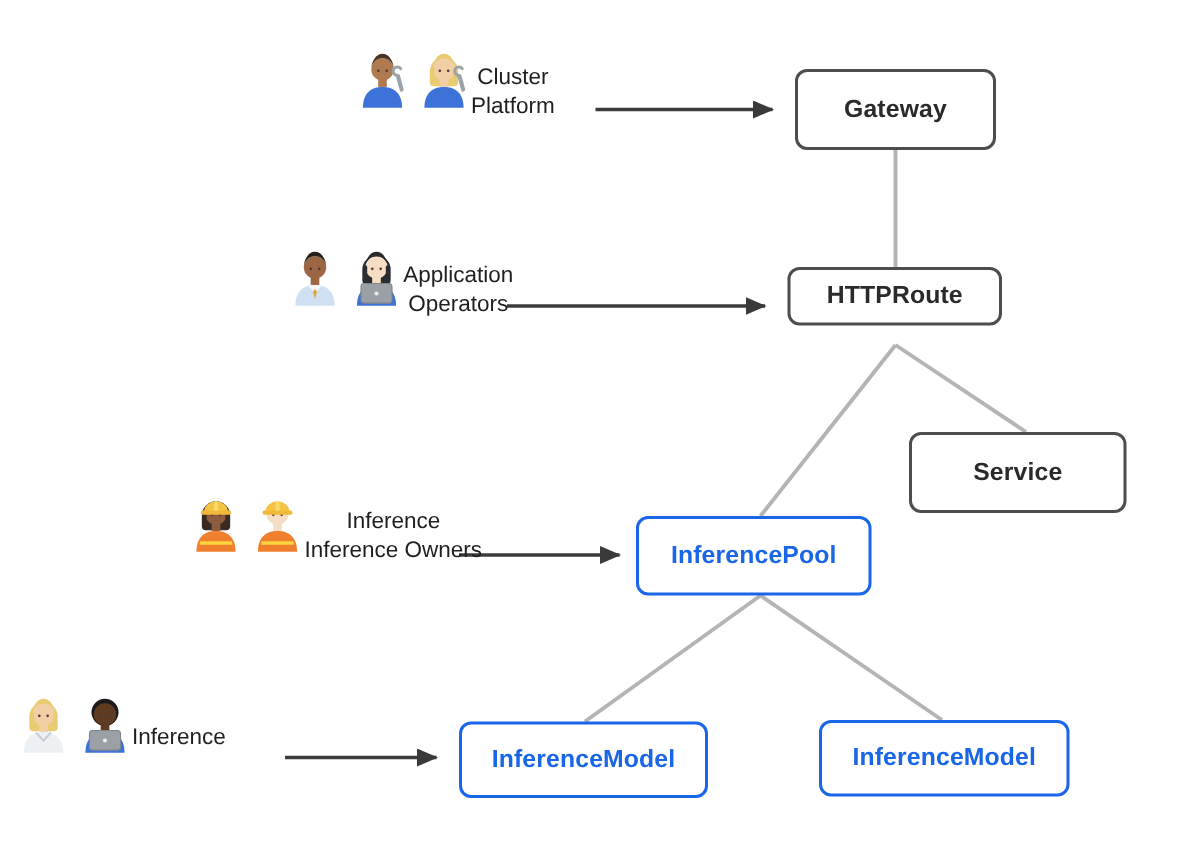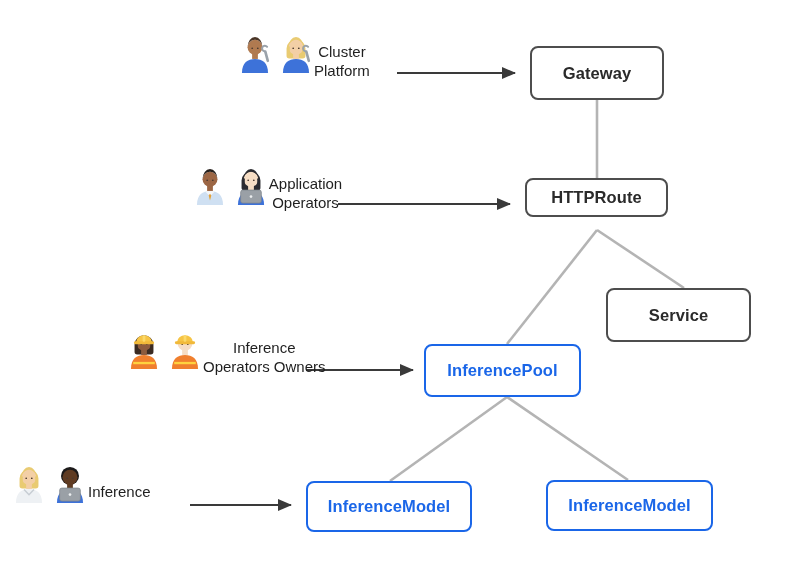--- a/index.html
+++ b/index.html
@@ -187,21 +187,21 @@
               <circle cx="20" cy="13.5" r="8.3" fill="#f6ddc4"></circle>
               <circle cx="16.9" cy="14.6" r="0.95" fill="#4a3a30"></circle>
               <circle cx="23.1" cy="14.6" r="0.95" fill="#4a3a30"></circle>
               <path d="M11.2 12.2 a8.8 7.6 0 0 1 17.6 0 z" fill="#f6c445"></path>
               <rect x="8.8" y="11.4" width="22.4" height="3.2" rx="1.6" fill="#f1b93a"></rect>
               <rect x="18.5" y="4.6" width="3" height="7.2" rx="1.2" fill="#fbd96a"></rect>
             </svg></span>
         </div>
         <div class="plabel">
           <div>Inference</div>
-          <div>Operators Owners</div>
+          <div>Inference Owners</div>
         </div>
       </div>
       <div class="persona" style="left: 11px; top: 468px;">
         <div class="icons">
           <span><svg viewBox="0 0 40 42" width="36" height="40" aria-hidden="true">
               <path d="M9.5 15 a10.5 10.5 0 0 1 21 0 v8 q0 3 -3 3 h-15 q-3 0 -3 -3 z" fill="#e9cb72"></path>
               <path d="M5.5 42 C5.5 30.5 12 26.5 20 26.5 C28 26.5 34.5 30.5 34.5 42 Z" fill="#eef1f4"></path>
               <path d="M14.5 27 L20 33 L25.5 27" stroke="#c7cdd3" stroke-width="1.6" fill="none"></path>
               <rect x="16.8" y="19.5" width="6.4" height="7" fill="#f3cfa6"></rect>
               <circle cx="20" cy="13.5" r="8.3" fill="#f3cfa6"></circle>

